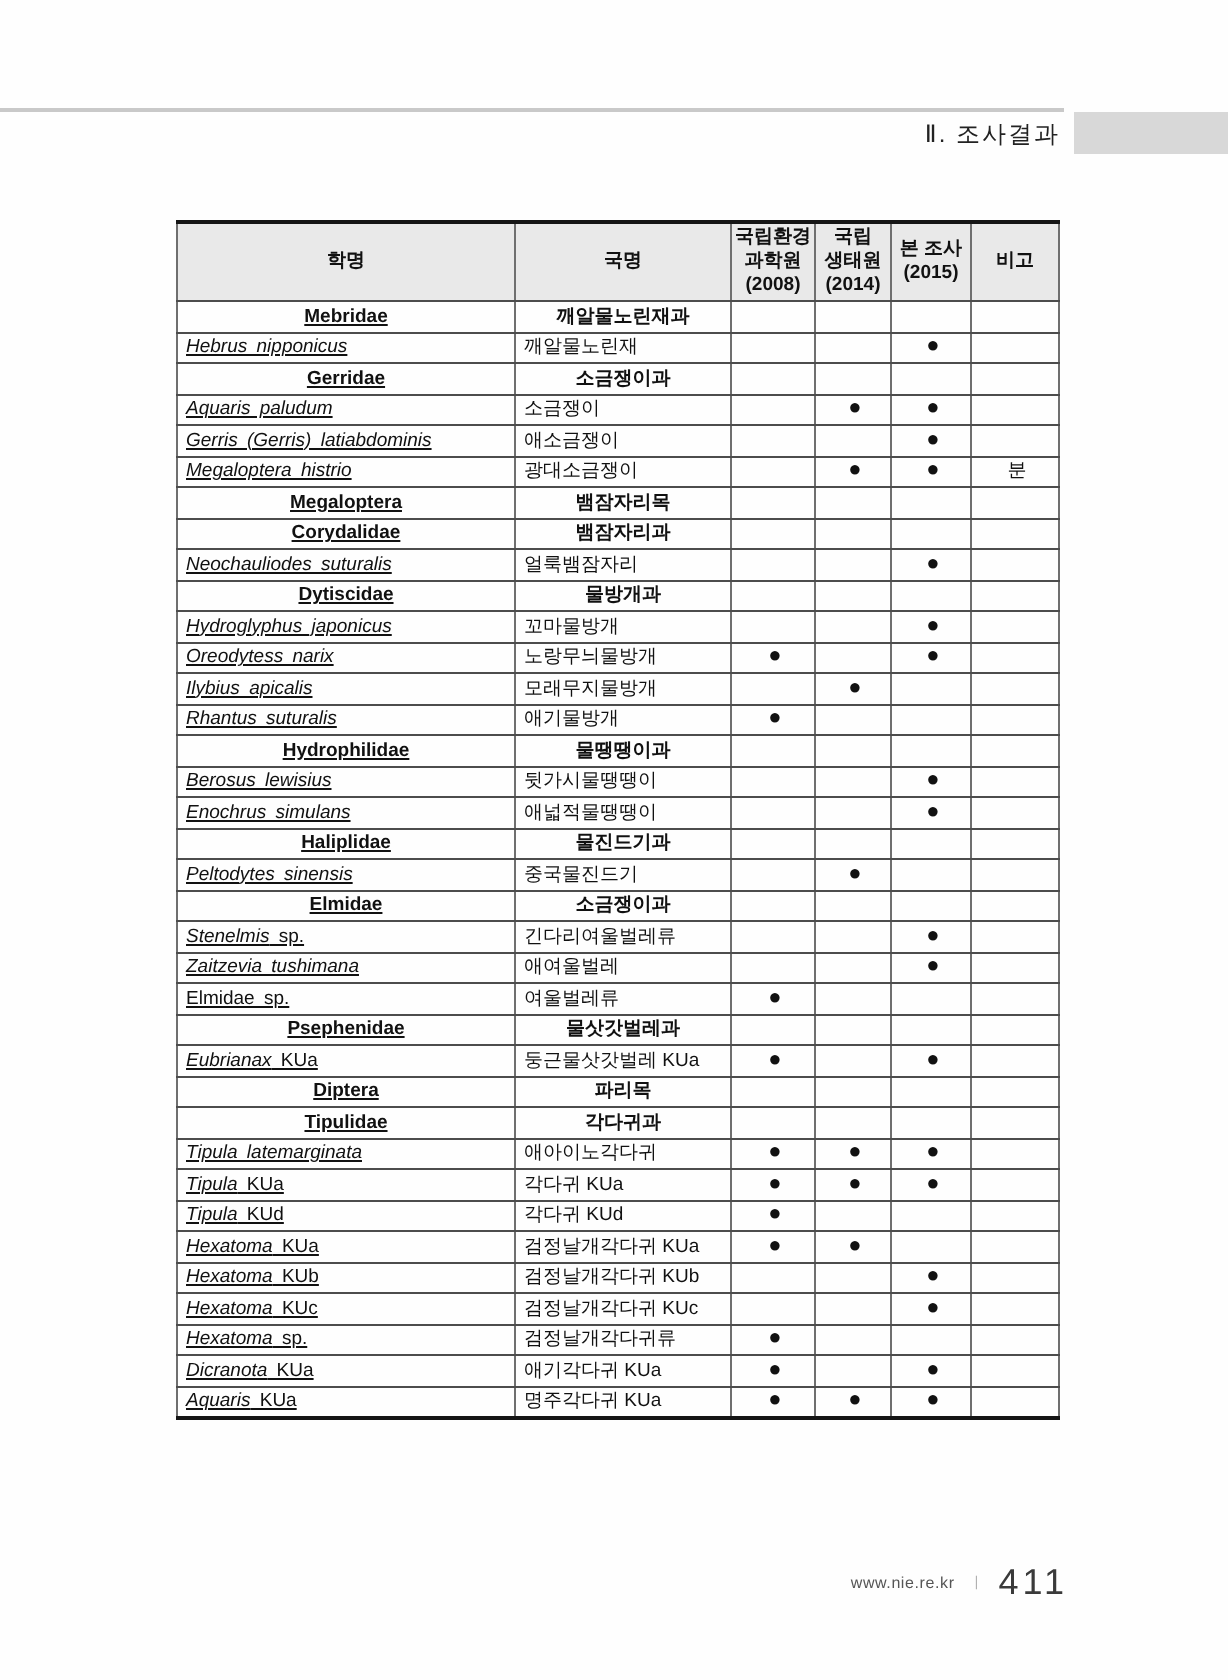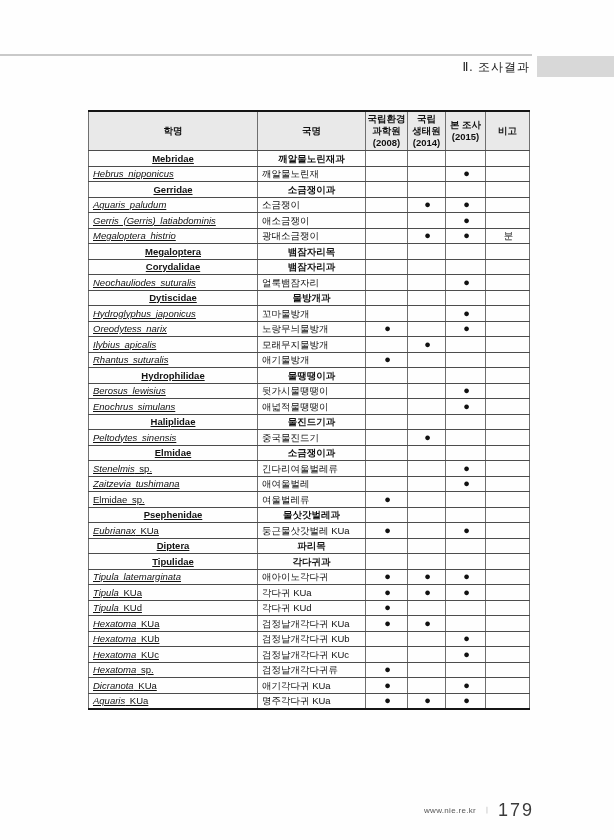--- a/index.html
+++ b/index.html
@@ -51,21 +51,21 @@
   }
   td.center { text-align:center; padding:0; }
   tr.group td { font-weight:bold; text-align:center; padding:0; }
   .sci { font-style:italic; }
   td.name-cell { word-spacing:2px;text-decoration:underline; }
   td.mark-cell { text-align:center; padding:0; font-size:11px; line-height:1; }
 
   
   .footer {
     position:absolute; top:781px; right:80px;
-    display:flex; align-items:center; gap:7px;margin-top:19px;
+    display:flex; align-items:center; gap:7px;
   }
   .footer-site { font-size:8px; color:#555; letter-spacing:0.3px; }
   .footer-sep  { font-size:8px; color:#b0b0b0; }
   .footer-page { font-size:18px; color:#3a3a3a; letter-spacing:2px; font-weight:400; }
 </style>
 </head>
 <body>
 
 <div class="page">
 
@@ -387,16 +387,16 @@
             <td class="mark-cell">●</td>
             <td class="center"></td>
           </tr>
         </tbody>
     </table>
   </div>
 
   <div class="footer">
     <span class="footer-site">www.nie.re.kr</span>
     <span class="footer-sep">ㅣ</span>
-    <span class="footer-page">179</span>
+    <span class="footer-page">411</span>
   </div>
 
 </div>
 
 </body></html>

